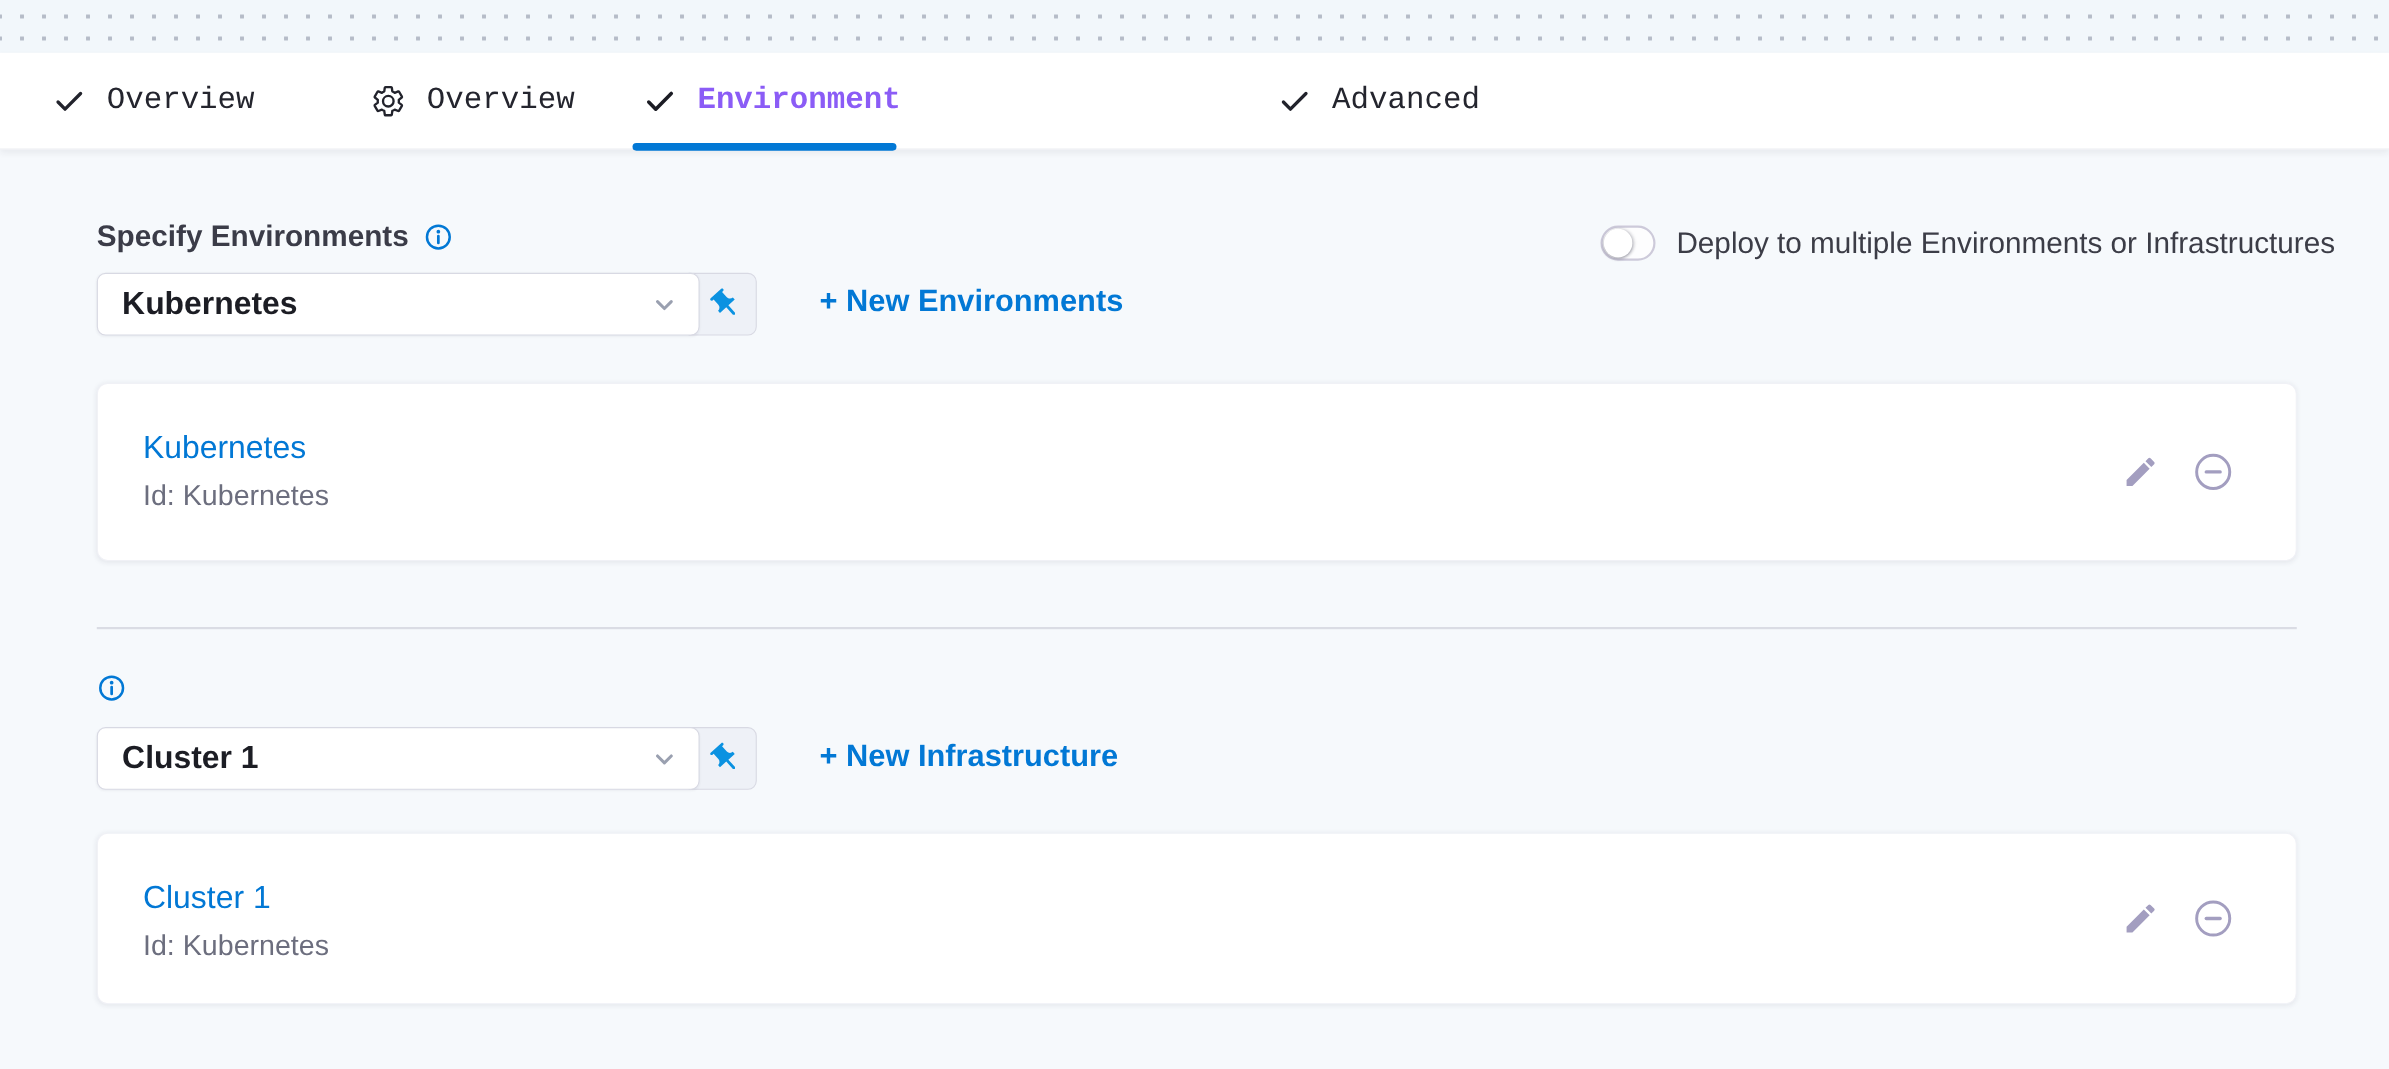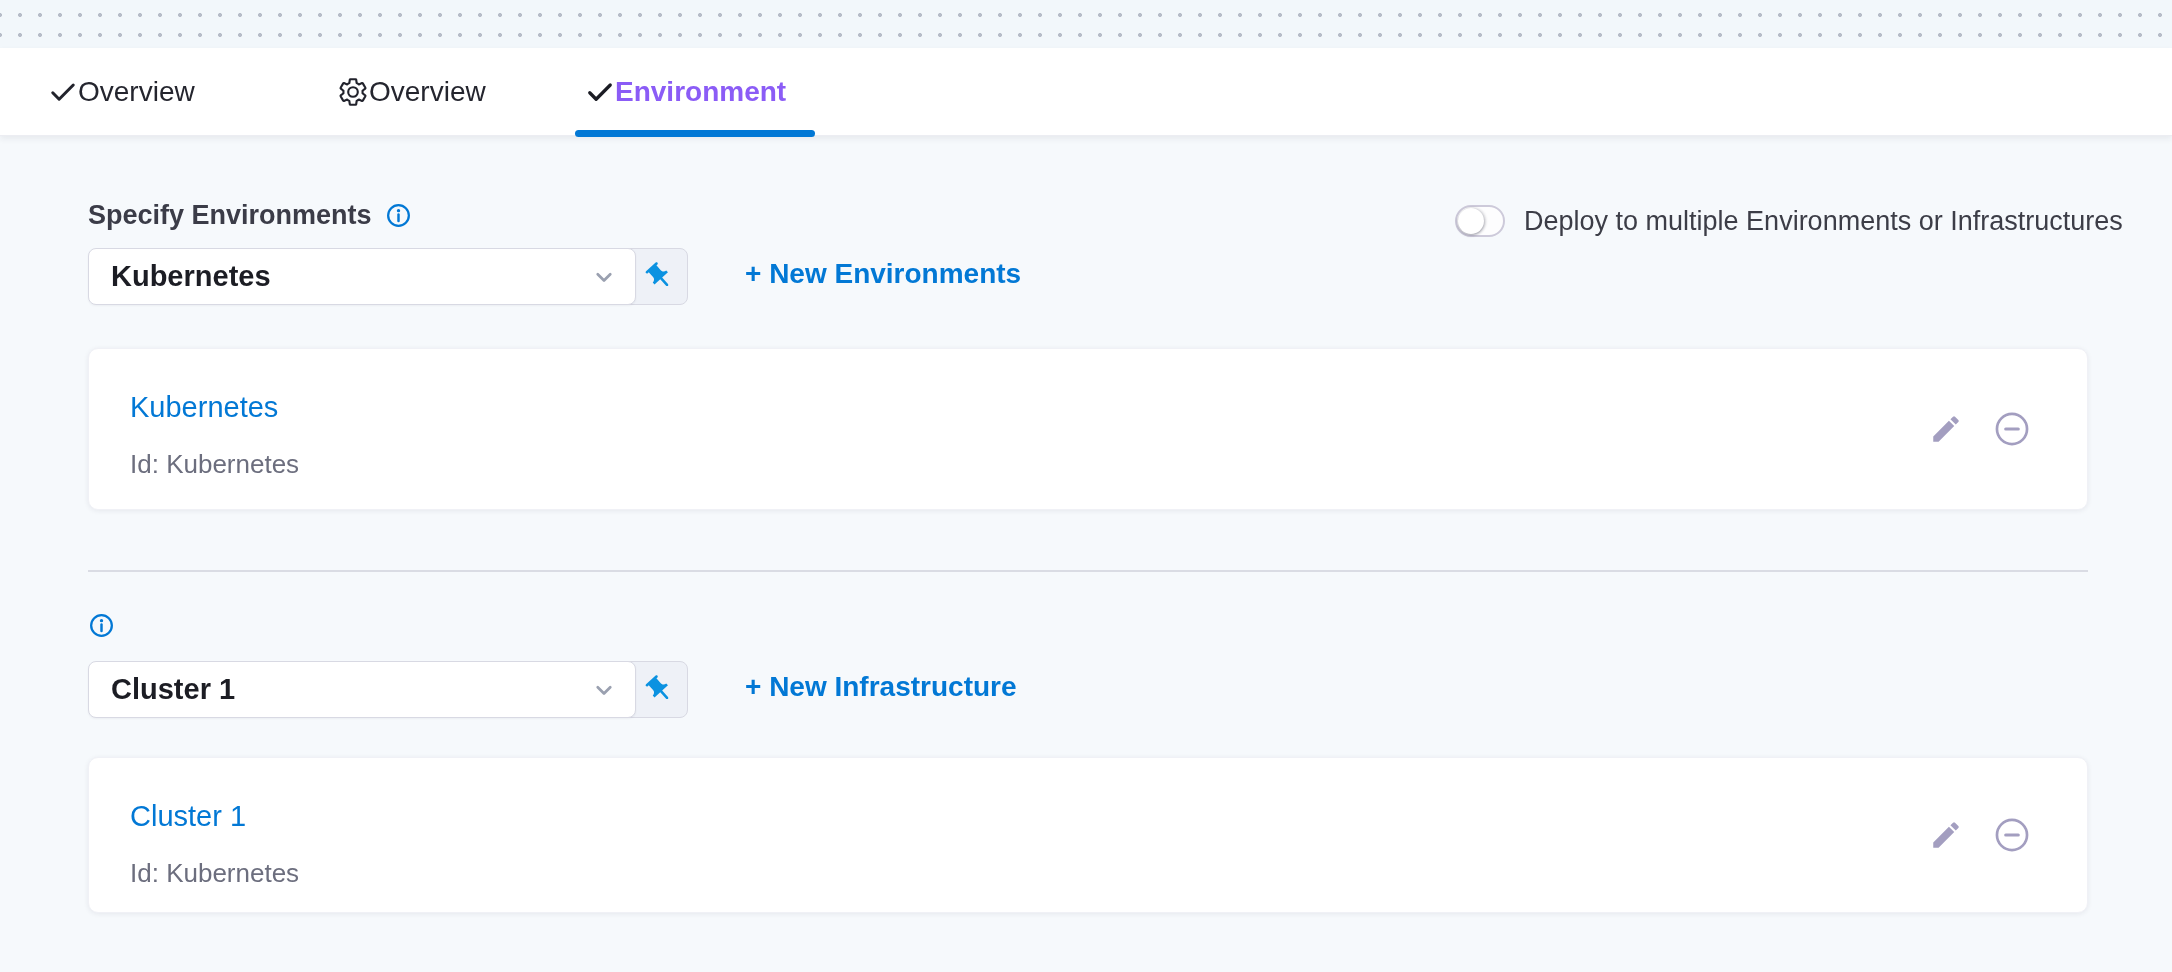--- a/index.html
+++ b/index.html
@@ -24,22 +24,22 @@
   
   .tabbar {
     position: absolute; top: 48px; left: 0; width: 2172px; height: 88px;
     background: #ffffff;
     border-bottom: 1px solid #ecedf2;
     box-shadow: 0 3px 6px rgba(40,41,61,0.07);
     z-index: 2;
   }
   .tab {
     position: absolute; top: 0; height: 100%;
-    display: flex; align-items: center; 
-    font-size: 28px; color: #24252e; cursor: pointer; white-space: nowrap;
+    display: flex; align-items: center; gap: 19px;
+    font-size: 28px; color: #24252e; cursor: pointer; white-space: nowrap; font-family: Liberation Mono, monospace;
   }
   .tab.active .tab-label { font-weight: 700; color: #8b5cf6; }
   .tab-icon { display: flex; align-items: center; }
   .underline {
     position: absolute; left: 575px; bottom: -2px; width: 240px; height: 7px;
     background: #0278d5; border-radius: 4px;
   }
 
   
   .field-label {
@@ -71,21 +71,21 @@
   .card {
     position: absolute; left: 88px; width: 2000px;
     background: #fff; border: 1px solid #f0f1f6; border-radius: 10px;
     box-shadow: 0 1px 5px rgba(40,41,61,0.08);
   }
   .card-title {
     position: absolute; left: 41px; top: 42px;
     font-size: 29px; font-weight: 500; color: #0278d5; cursor: pointer;
   }
   .card-id {
-    position: absolute; left: 41px; top: 100px;
+    position: absolute; left: 41px; top: 86px;
     font-size: 26px; font-weight: 400; color: #6c6e7e;
   }
   .card-actions {
     position: absolute; right: 56px; top: 0; height: 100%;
     display: flex; align-items: center; gap: 30px;
   }
   .icon-btn { background: none; border: none; padding: 0; display: flex; align-items: center; cursor: pointer; }
 
   .divider { position: absolute; left: 88px; top: 570px; width: 2000px; height: 0; border-top: 2px solid #dadce4; }
 
@@ -146,20 +146,28 @@
     <div class="tab active" style="left:585px">
       <span class="tab-icon">
         <svg width="30" height="30" viewBox="0 0 24 24" fill="none">
             <path d="M3.8 12.6l5.1 5.2L20.2 6.4" stroke="#1b1c24" stroke-width="2.6" stroke-linecap="round" stroke-linejoin="round"></path>
           </svg>
       </span>
       <span class="tab-label">Environment</span>
     </div>
 
 
+    <div class="tab" style="left:1162px">
+      <span class="tab-icon">
+        <svg width="30" height="30" viewBox="0 0 24 24" fill="none">
+            <path d="M3.8 12.6l5.1 5.2L20.2 6.4" stroke="#22232c" stroke-width="2.4" stroke-linecap="round" stroke-linejoin="round"></path>
+          </svg>
+      </span>
+      <span class="tab-label">Advanced</span>
+    </div>
 
     <div class="underline"></div>
   </nav>
 
   <div class="field-label" id="env-label">
     <span>Specify Environments</span>
     <span style="display:flex">
       <svg width="27" height="27" viewBox="0 0 24 24" fill="none">
           <circle cx="12" cy="12" r="9.2" stroke="#0278d5" stroke-width="2"></circle>
           <circle cx="12" cy="7.7" r="1.5" fill="#0278d5"></circle>

